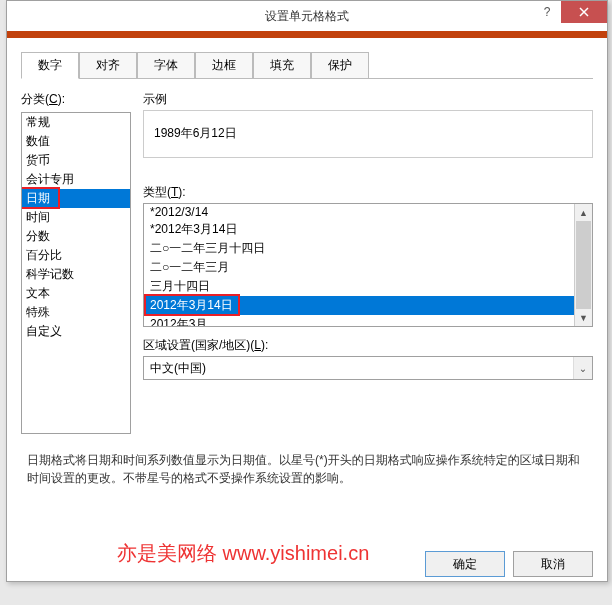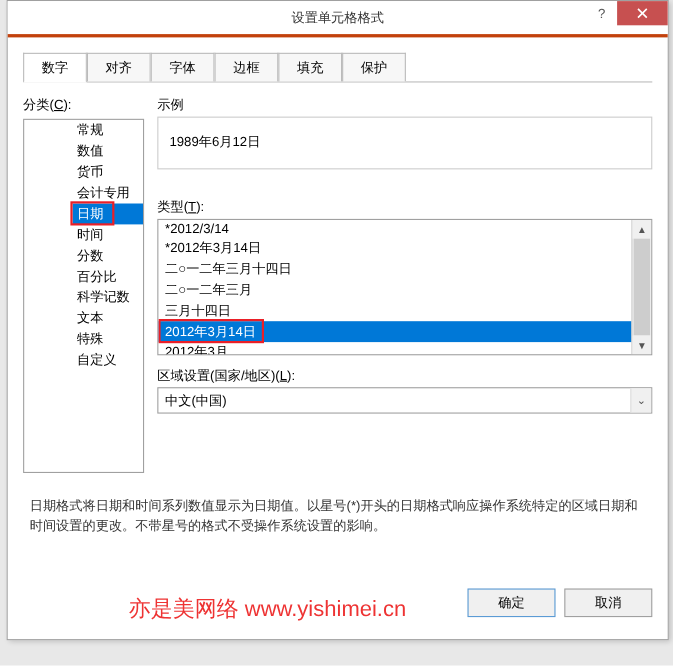--- a/index.html
+++ b/index.html
@@ -17,21 +17,21 @@
     top: 0;
     width: 600px;
     height: 580px;
     background: #fff;
     border: 1px solid #a0a0a0;
     box-shadow: 2px 2px 5px rgba(0,0,0,0.2);
   }
   .titlebar {
     height: 30px;
     background: #fff;
-    border-bottom: 3px solid #c2410c;
+    border-bottom: 7px solid #c2410c;
     display: flex;
     align-items: center;
     justify-content: center;
     position: relative;
   }
   .title-text {
     font-size: 12px;
     color: #333;
   }
   .title-buttons {
@@ -95,21 +95,20 @@
   .label {
     font-size: 12px;
     margin-bottom: 4px;
     display: block;
   }
   .category-list {
     border: 1px solid #a0a0a0;
     height: 320px;
     overflow: hidden;
     background: #fff;
-    padding-left: 44px;
   }
   .category-item {
     padding: 1px 4px;
     font-size: 12px;
     cursor: pointer;
   }
   .category-item.selected {
     background: #0078d7;
     color: #fff;
   }
@@ -205,21 +204,21 @@
     left: 20px;
     top: 450px;
     right: 20px;
     font-size: 12px;
     line-height: 1.5;
     color: #333;
   }
 
   .footer {
     position: absolute;
-    bottom: 20px;
+    bottom: 4px;
     right: 14px;
     display: flex;
     gap: 8px;
   }
   .btn {
     width: 78px;
     height: 24px;
     border: 1px solid #a0a0a0;
     background: #f0f0f0;
     display: flex;

